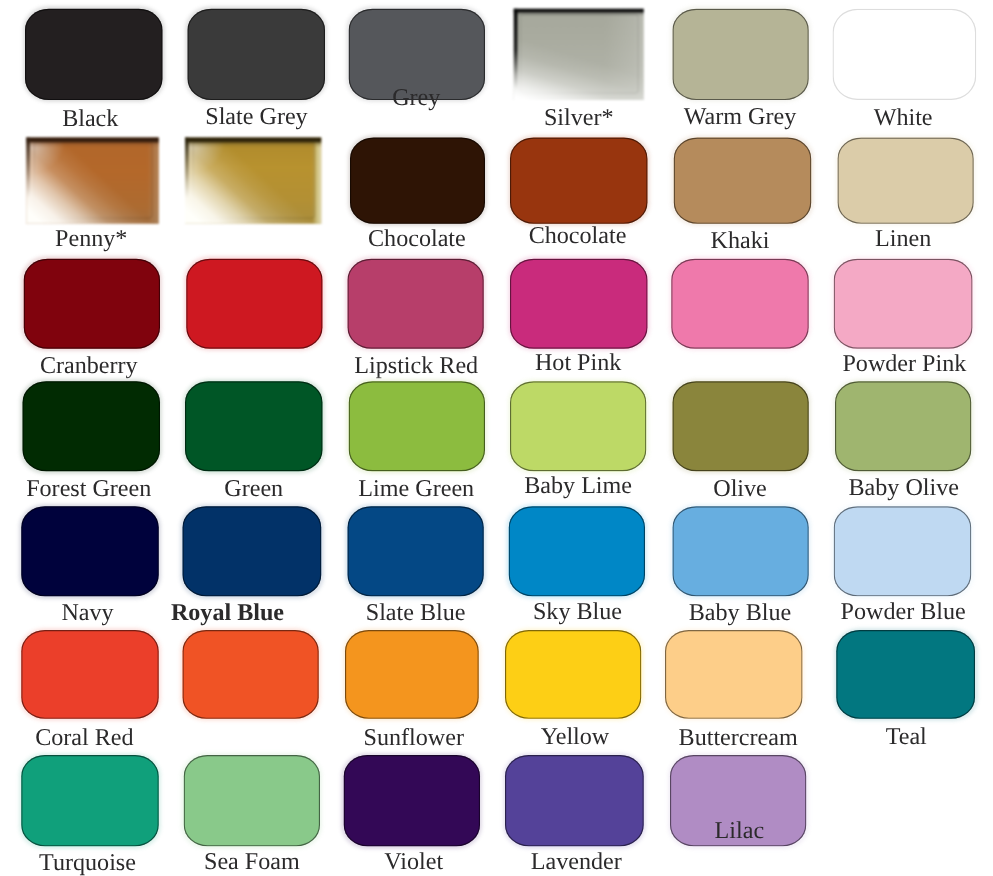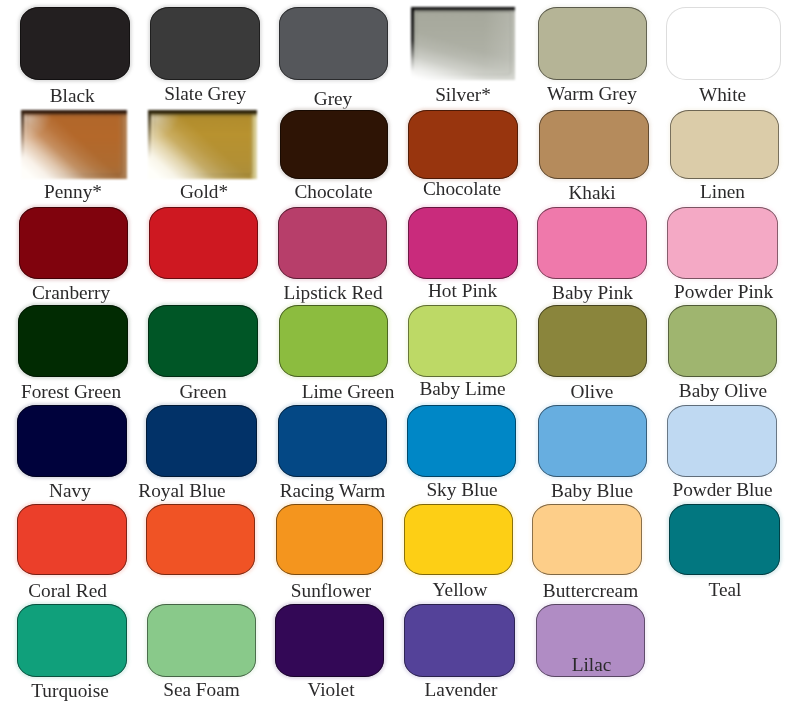--- a/index.html
+++ b/index.html
@@ -128,21 +128,21 @@
       <div class="swatch" style="width: 110px; height: 73.1px; background: rgb(35, 31, 32); box-shadow: rgba(0, 0, 0, 0.5) 0px 0px 0px 0.9px inset, rgba(220, 219, 219, 0.9) 0px 0px 3px 1.6px;"></div>
     </div>
     <div class="label" style="left: -77.8px; width: 300px; top: 85.7px;">Black</div>
     <div class="cell" style="left: 149.6px; top: 7.3px; width: 110.5px; height: 73.1px;">
       <div class="swatch" style="width: 110.5px; height: 73.1px; background: rgb(58, 58, 58); box-shadow: rgba(0, 0, 0, 0.5) 0px 0px 0px 0.9px inset, rgba(223, 223, 223, 0.9) 0px 0px 3px 1.6px;"></div>
     </div>
     <div class="label" style="left: 55.2px; width: 300px; top: 84.1px;">Slate Grey</div>
     <div class="cell" style="left: 279.3px; top: 7.3px; width: 109.2px; height: 73.1px;">
       <div class="swatch" style="width: 109.2px; height: 73.1px; background: rgb(85, 87, 91); box-shadow: rgba(0, 0, 0, 0.5) 0px 0px 0px 0.9px inset, rgba(228, 228, 229, 0.9) 0px 0px 3px 1.6px;"></div>
     </div>
-    <div class="label" style="left: 183px; width: 300px; top: 89px;">Grey</div>
+    <div class="label" style="left: 183px; width: 300px; top: 69px;">Grey</div>
     <div class="cell" style="left: 410.9px; top: 7.3px; width: 104.2px; height: 73.1px;">
       <div class="metal metal-silver" style="width: 104.2px; height: 73.1px;">
         <div class="layer l1"></div>
         <div class="layer l2"></div>
         <div class="layer l6"></div>
         <div class="layer l3"></div>
         <div class="layer l4"></div>
         <div class="layer l5"></div>
       </div>
     </div>
@@ -169,21 +169,20 @@
     <div class="cell" style="left: 148px; top: 109.5px; width: 109px; height: 69.5px;">
       <div class="metal metal-gold" style="width: 109px; height: 69.5px;">
         <div class="layer l1"></div>
         <div class="layer l2"></div>
         <div class="layer l6"></div>
         <div class="layer l3"></div>
         <div class="layer l4"></div>
         <div class="layer l5"></div>
       </div>
     </div>
-    <div class="label" style="left: 54px; width: 300px; top: 182.2px;">Gold*</div>
     <div class="cell" style="left: 279.6px; top: 109.5px; width: 108.9px; height: 69.5px;">
       <div class="swatch" style="width: 108.9px; height: 69.5px; background: rgb(46, 20, 5); box-shadow: rgba(0, 0, 0, 0.5) 0px 0px 0px 0.9px inset, rgba(222, 217, 215, 0.9) 0px 0px 3px 1.6px;"></div>
     </div>
     <div class="label" style="left: 183.5px; width: 300px; top: 181.9px;">Chocolate</div>
     <div class="cell" style="left: 407.7px; top: 109.5px; width: 109.9px; height: 69.5px;">
       <div class="swatch" style="width: 109.9px; height: 69.5px; background: rgb(152, 53, 14); box-shadow: rgba(0, 0, 0, 0.5) 0px 0px 0px 0.9px inset, rgba(239, 223, 216, 0.9) 0px 0px 3px 1.6px;"></div>
     </div>
     <div class="label" style="left: 312px; width: 300px; top: 179.2px;">Chocolate</div>
     <div class="cell" style="left: 539.3px; top: 109.5px; width: 109.9px; height: 69.5px;">
       <div class="swatch" style="width: 109.9px; height: 69.5px; background: rgb(181, 139, 92); box-shadow: rgba(0, 0, 0, 0.5) 0px 0px 0px 0.9px inset, rgba(243, 236, 229, 0.9) 0px 0px 3px 1.6px;"></div>
@@ -204,61 +203,60 @@
       <div class="swatch" style="width: 108.9px; height: 71.7px; background: rgb(183, 62, 106); box-shadow: rgba(0, 0, 0, 0.5) 0px 0px 0px 0.9px inset, rgba(243, 224, 231, 0.9) 0px 0px 3px 1.6px;"></div>
     </div>
     <div class="label" style="left: 183px; width: 300px; top: 282.9px;">Lipstick Red</div>
     <div class="cell" style="left: 408.4px; top: 207.4px; width: 109.2px; height: 71.7px;">
       <div class="swatch" style="width: 109.2px; height: 71.7px; background: rgb(201, 43, 124); box-shadow: rgba(0, 0, 0, 0.5) 0px 0px 0px 0.9px inset, rgba(246, 221, 234, 0.9) 0px 0px 3px 1.6px;"></div>
     </div>
     <div class="label" style="left: 312.5px; width: 300px; top: 280.9px;">Hot Pink</div>
     <div class="cell" style="left: 537.4px; top: 207.4px; width: 109.6px; height: 71.7px;">
       <div class="swatch" style="width: 109.6px; height: 71.7px; background: rgb(239, 121, 171); box-shadow: rgba(0, 0, 0, 0.5) 0px 0px 0px 0.9px inset, rgba(252, 234, 242, 0.9) 0px 0px 3px 1.6px;"></div>
     </div>
-    <div class="label" style="left: 442.5px; width: 300px; top: 282.9px;">Baby Pink</div>
     <div class="cell" style="left: 666.5px; top: 207.4px; width: 111px; height: 71.7px;">
       <div class="swatch" style="width: 111px; height: 71.7px; background: rgb(244, 169, 197); box-shadow: rgba(0, 0, 0, 0.5) 0px 0px 0px 0.9px inset, rgba(253, 241, 246, 0.9) 0px 0px 3px 1.6px;"></div>
     </div>
     <div class="label" style="left: 573.5px; width: 300px; top: 281.9px;">Powder Pink</div>
     <div class="cell" style="left: 18px; top: 305.3px; width: 109.6px; height: 71.7px;">
       <div class="swatch" style="width: 109.6px; height: 71.7px; background: rgb(1, 43, 2); box-shadow: rgba(0, 0, 0, 0.5) 0px 0px 0px 0.9px inset, rgba(214, 221, 215, 0.9) 0px 0px 3px 1.6px;"></div>
     </div>
     <div class="label" style="left: -79px; width: 300px; top: 381.9px;">Forest Green</div>
     <div class="cell" style="left: 147.7px; top: 305.3px; width: 110.2px; height: 71.7px;">
       <div class="swatch" style="width: 110.2px; height: 71.7px; background: rgb(0, 86, 38); box-shadow: rgba(0, 0, 0, 0.5) 0px 0px 0px 0.9px inset, rgba(214, 228, 220, 0.9) 0px 0px 3px 1.6px;"></div>
     </div>
     <div class="label" style="left: 53px; width: 300px; top: 381.9px;">Green</div>
     <div class="cell" style="left: 278.7px; top: 305.3px; width: 108.9px; height: 71.7px;">
       <div class="swatch" style="width: 108.9px; height: 71.7px; background: rgb(140, 188, 63); box-shadow: rgba(0, 0, 0, 0.5) 0px 0px 0px 0.9px inset, rgba(237, 244, 224, 0.9) 0px 0px 3px 1.6px;"></div>
     </div>
-    <div class="label" style="left: 183px; width: 300px; top: 381.9px; margin-left: 15px;">Lime Green</div>
+    <div class="label" style="left: 183px; width: 300px; top: 381.9px;">Lime Green</div>
     <div class="cell" style="left: 408.4px; top: 305.3px; width: 108.6px; height: 71.7px;">
       <div class="swatch" style="width: 108.6px; height: 71.7px; background: rgb(189, 217, 102); box-shadow: rgba(0, 0, 0, 0.5) 0px 0px 0px 0.9px inset, rgba(244, 249, 231, 0.9) 0px 0px 3px 1.6px;"></div>
     </div>
     <div class="label" style="left: 312.5px; width: 300px; top: 379.4px;">Baby Lime</div>
     <div class="cell" style="left: 537.7px; top: 305.3px; width: 109.3px; height: 71.7px;">
       <div class="swatch" style="width: 109.3px; height: 71.7px; background: rgb(138, 133, 60); box-shadow: rgba(0, 0, 0, 0.5) 0px 0px 0px 0.9px inset, rgba(236, 235, 224, 0.9) 0px 0px 3px 1.6px;"></div>
     </div>
     <div class="label" style="left: 442px; width: 300px; top: 381.9px;">Olive</div>
     <div class="cell" style="left: 667.7px; top: 305.3px; width: 109.8px; height: 71.7px;">
       <div class="swatch" style="width: 109.8px; height: 71.7px; background: rgb(159, 181, 111); box-shadow: rgba(0, 0, 0, 0.5) 0px 0px 0px 0.9px inset, rgba(240, 243, 232, 0.9) 0px 0px 3px 1.6px;"></div>
     </div>
     <div class="label" style="left: 573px; width: 300px; top: 381.4px;">Baby Olive</div>
     <div class="cell" style="left: 16.9px; top: 405.1px; width: 109.7px; height: 71.9px;">
       <div class="swatch" style="width: 109.7px; height: 71.9px; background: rgb(0, 2, 60); box-shadow: rgba(0, 0, 0, 0.5) 0px 0px 0px 0.9px inset, rgba(214, 215, 224, 0.9) 0px 0px 3px 1.6px;"></div>
     </div>
     <div class="label" style="left: -80px; width: 300px; top: 481.4px;">Navy</div>
     <div class="cell" style="left: 146.1px; top: 405.1px; width: 111.2px; height: 71.9px;">
       <div class="swatch" style="width: 111.2px; height: 71.9px; background: rgb(2, 50, 104); box-shadow: rgba(0, 0, 0, 0.5) 0px 0px 0px 0.9px inset, rgba(215, 222, 231, 0.9) 0px 0px 3px 1.6px;"></div>
     </div>
-    <div class="label" style="left: 52px; width: 260px; top: 480.9px;">Royal Blue</div>
+    <div class="label" style="left: 52px; width: 260px; top: 480.9px; font-weight: bold;">Royal Blue</div>
     <div class="cell" style="left: 278.1px; top: 405.1px; width: 108.5px; height: 71.9px;">
       <div class="swatch" style="width: 108.5px; height: 71.9px; background: rgb(4, 72, 133); box-shadow: rgba(0, 0, 0, 0.5) 0px 0px 0px 0.9px inset, rgba(215, 226, 235, 0.9) 0px 0px 3px 1.6px;"></div>
     </div>
-    <div class="label" style="left: 182.5px; width: 300px; top: 480.9px;">Racing Warm</div>
+    <div class="label" style="left: 182.5px; width: 300px; top: 480.9px;">Slate Blue</div>
     <div class="cell" style="left: 407.4px; top: 405.1px; width: 108.9px; height: 71.9px;">
       <div class="swatch" style="width: 108.9px; height: 71.9px; background: rgb(0, 135, 198); box-shadow: rgba(0, 0, 0, 0.5) 0px 0px 0px 0.9px inset, rgba(214, 236, 246, 0.9) 0px 0px 3px 1.6px;"></div>
     </div>
     <div class="label" style="left: 312px; width: 300px; top: 479.9px;">Sky Blue</div>
     <div class="cell" style="left: 537.7px; top: 405.1px; width: 108.9px; height: 71.9px;">
       <div class="swatch" style="width: 108.9px; height: 71.9px; background: rgb(103, 174, 224); box-shadow: rgba(0, 0, 0, 0.5) 0px 0px 0px 0.9px inset, rgba(231, 242, 250, 0.9) 0px 0px 3px 1.6px;"></div>
     </div>
     <div class="label" style="left: 442px; width: 300px; top: 480.9px;">Baby Blue</div>
     <div class="cell" style="left: 667.4px; top: 405.1px; width: 109.6px; height: 71.9px;">
       <div class="swatch" style="width: 109.6px; height: 71.9px; background: rgb(191, 217, 242); box-shadow: rgba(0, 0, 0, 0.5) 0px 0px 0px 0.9px inset, rgba(245, 249, 253, 0.9) 0px 0px 3px 1.6px;"></div>

